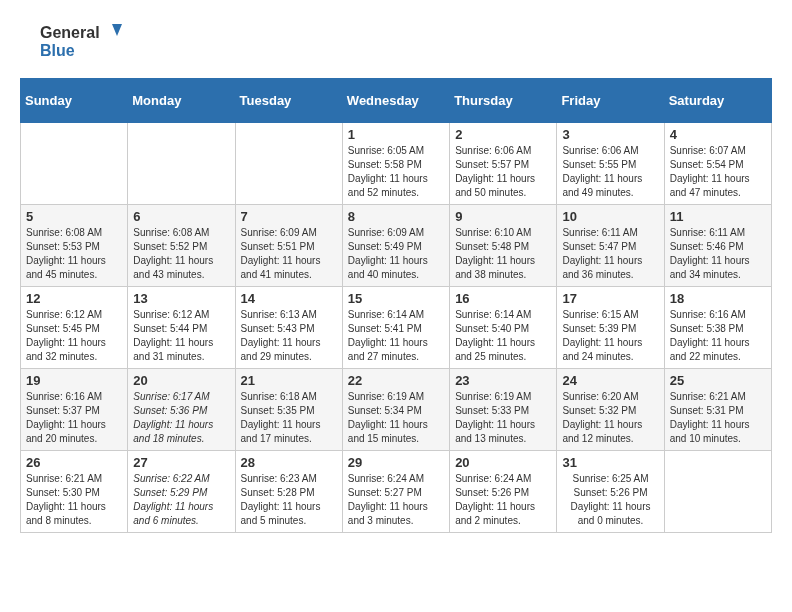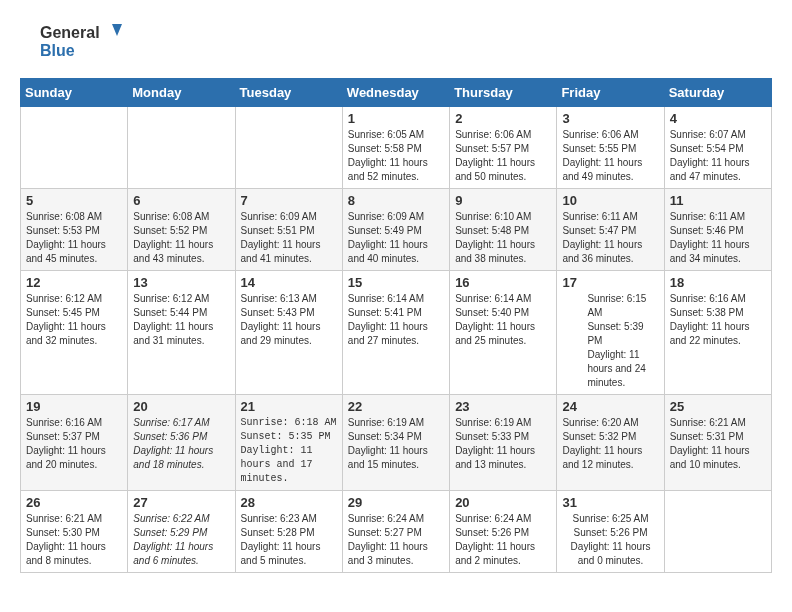--- a/index.html
+++ b/index.html
@@ -37,21 +37,21 @@
     }
     .calendar {
       width: 100%;
       border-collapse: collapse;
     }
     .calendar th {
       background: #2c6fad;
       color: #fff;
       font-size: 13px;
       font-weight: bold;
-      padding: 6px 4px;
+      padding: 14px 4px;
       text-align: left;
       border: 1px solid #2c6fad;
     }
     .calendar td {
       border: 1px solid #ccc;
       vertical-align: top;
       padding: 4px 5px;
       width: 107px;
       min-height: 80px;
       font-size: 10.5px;
@@ -206,21 +206,21 @@
 Daylight: 11 hours and 27 minutes.</div>
         </td>
         <td>
           <span class="day-number">16</span>
           <div class="day-info" style="white-space: pre-line;">Sunrise: 6:14 AM
 Sunset: 5:40 PM
 Daylight: 11 hours and 25 minutes.</div>
         </td>
         <td>
           <span class="day-number">17</span>
-          <div class="day-info" style="white-space: pre-line; margin-left: 25px;">Sunrise: 6:15 AM
+          <div class="day-info" style="white-space: pre-line;">Sunrise: 6:15 AM
 Sunset: 5:39 PM
 Daylight: 11 hours and 24 minutes.</div>
         </td>
         <td>
           <span class="day-number">18</span>
           <div class="day-info" style="white-space: pre-line;">Sunrise: 6:16 AM
 Sunset: 5:38 PM
 Daylight: 11 hours and 22 minutes.</div>
         </td>
       </tr>
@@ -232,21 +232,21 @@
 Daylight: 11 hours and 20 minutes.</div>
         </td>
         <td>
           <span class="day-number">20</span>
           <div class="day-info" style="white-space: pre-line; font-style: italic;">Sunrise: 6:17 AM
 Sunset: 5:36 PM
 Daylight: 11 hours and 18 minutes.</div>
         </td>
         <td>
           <span class="day-number">21</span>
-          <div class="day-info" style="white-space: pre-line; font-family: Liberation Mono, monospace;">Sunrise: 6:18 AM
+          <div class="day-info" style="white-space: pre-line;">Sunrise: 6:18 AM
 Sunset: 5:35 PM
 Daylight: 11 hours and 17 minutes.</div>
         </td>
         <td>
           <span class="day-number">22</span>
           <div class="day-info" style="white-space: pre-line;">Sunrise: 6:19 AM
 Sunset: 5:34 PM
 Daylight: 11 hours and 15 minutes.</div>
         </td>
         <td>

